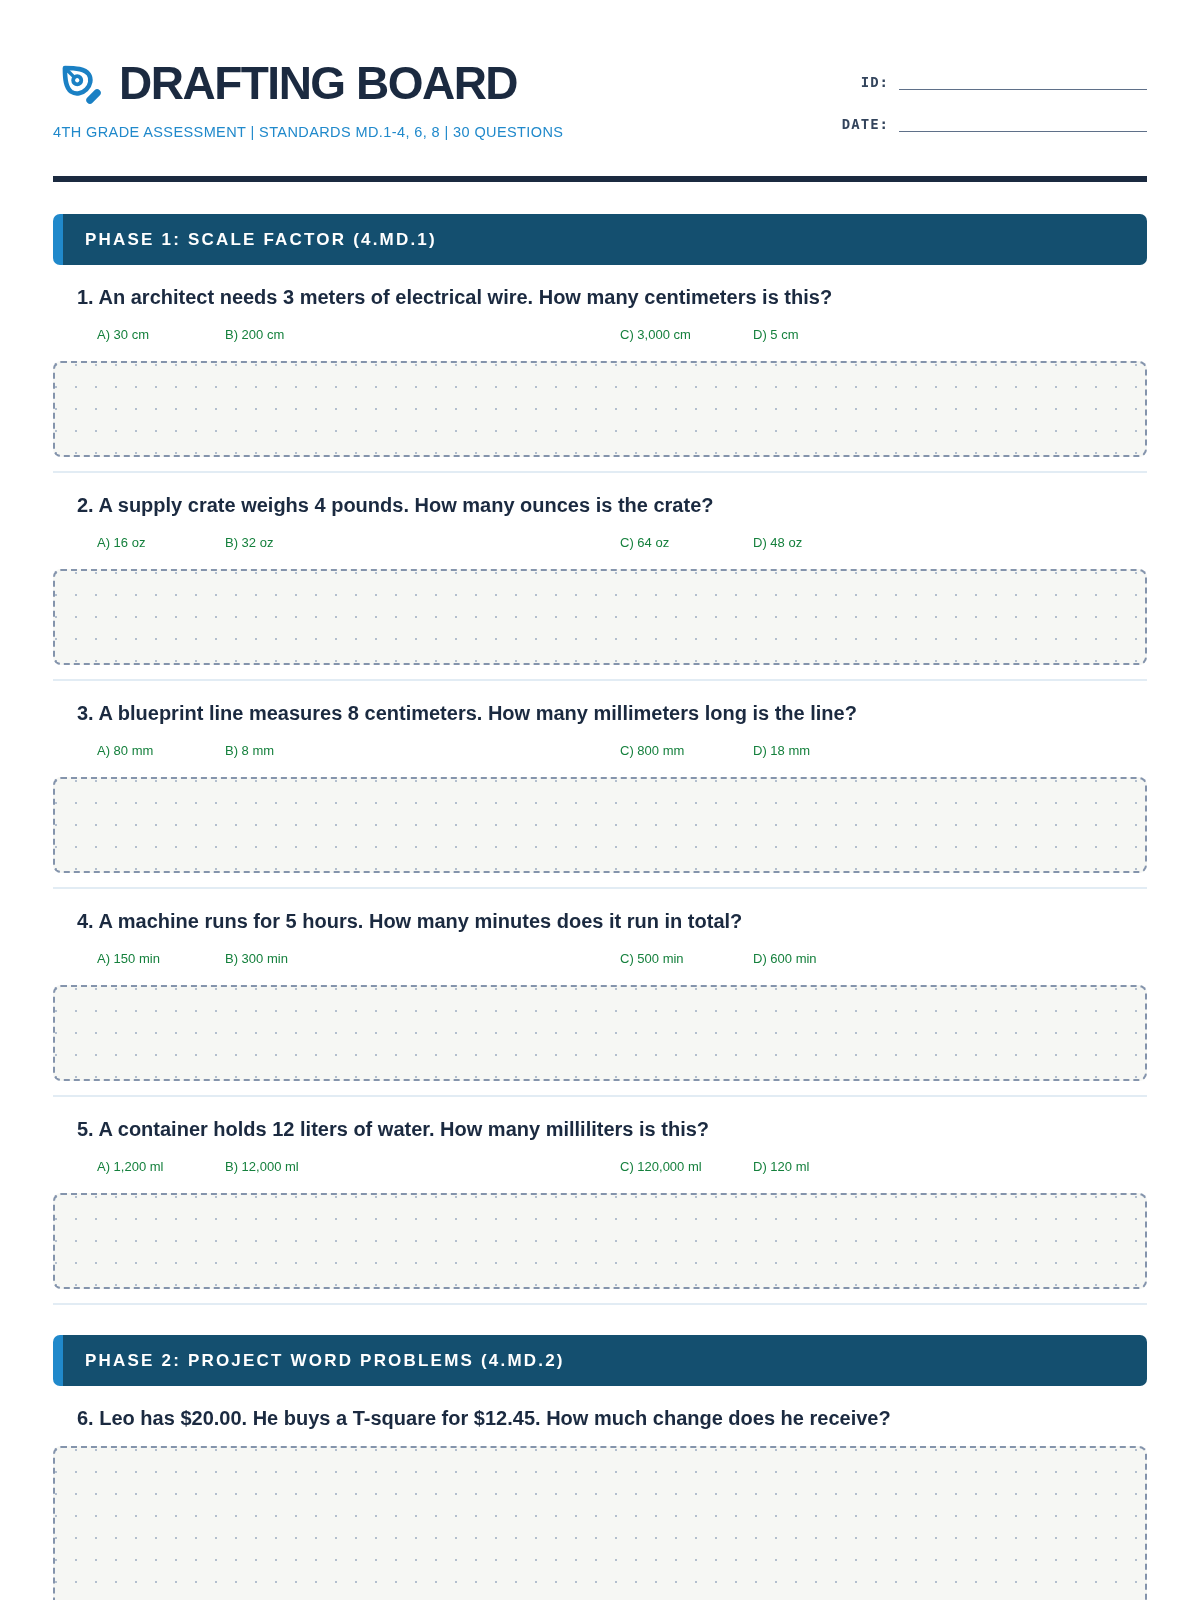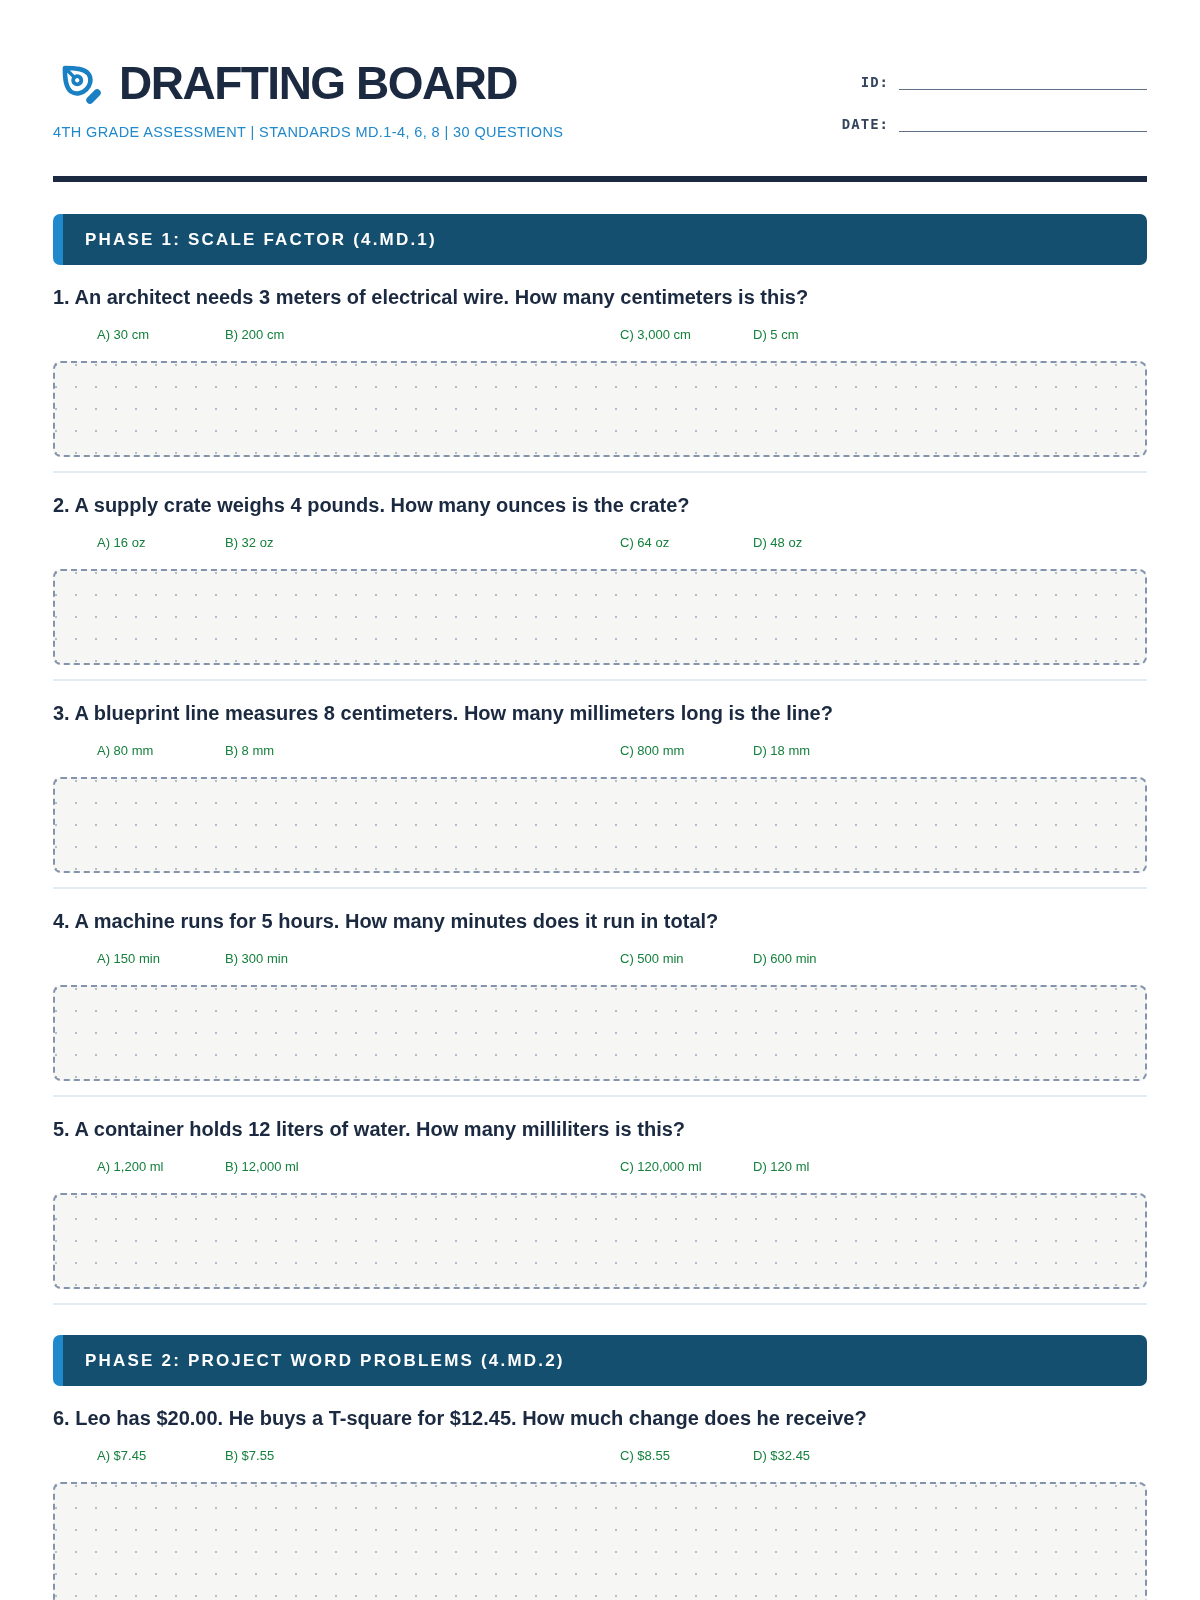--- a/index.html
+++ b/index.html
@@ -33,21 +33,21 @@
   .phase-bar { display:flex; height:51px; border-radius:7px; overflow:hidden;
     margin-top:30px; }
   .phase-bar.first { margin-top:32px; }
   .phase-accent { width:10px; background:var(--accent,#2a87c9); flex:0 0 auto; }
   .phase-main { flex:1; background:var(--bar,#144f6f); color:#ffffff;
     display:flex; align-items:center; padding-left:22px;
     font-size:17px; font-weight:700; letter-spacing:2.2px; }
   
   .question { margin-top:20px; }
   .q-text { font-size:20px; line-height:24px; font-weight:700;
-    color:var(--navy,#1d2d40); }
+    color:var(--navy,#1d2d40);margin-left:24px; }
   .options { display:grid; grid-template-columns:128px 395px 133px auto;
     margin:16px 0 0 44px; font-size:13px; line-height:20px; color:#15803d; }
   .answer-box {
     margin-top:16px; height:96px; border:2.5px dashed #8494ac; border-radius:8px;
     background-color:#f6f7f4;
     background-image:radial-gradient(circle, #b3bfce 1.25px, rgba(0,0,0,0) 1.35px);
     background-size:20px 22px; background-position:11px 13px;
   }
   .answer-box.tall { height:240px; }
   .divider { border:none; border-top:2px solid #e2ecf4; margin-top:14px; }
@@ -171,24 +171,18 @@
     <div class="phase-bar">
       <div class="phase-accent"></div>
       <div class="phase-main phase-label">PHASE 2: PROJECT WORD PROBLEMS (4.MD.2)</div>
     </div>
     <div class="questions">
   <div class="question">
     <div class="q-text">
       <span class="q-number">6.</span>
       <span class="q-body"> Leo has $20.00. He buys a T-square for $12.45. How much change does he receive?</span>
     </div>
-    <div class="options">
-      <span class="option">A) $7.45</span>
-      <span class="option">B) $7.55</span>
-      <span class="option">C) $8.55</span>
-      <span class="option">D) $32.45</span>
-    </div>
     <div class="answer-box tall"></div>
   </div>
 </div>
   </section>
 </main>
 </div>
 
 </body></html>

